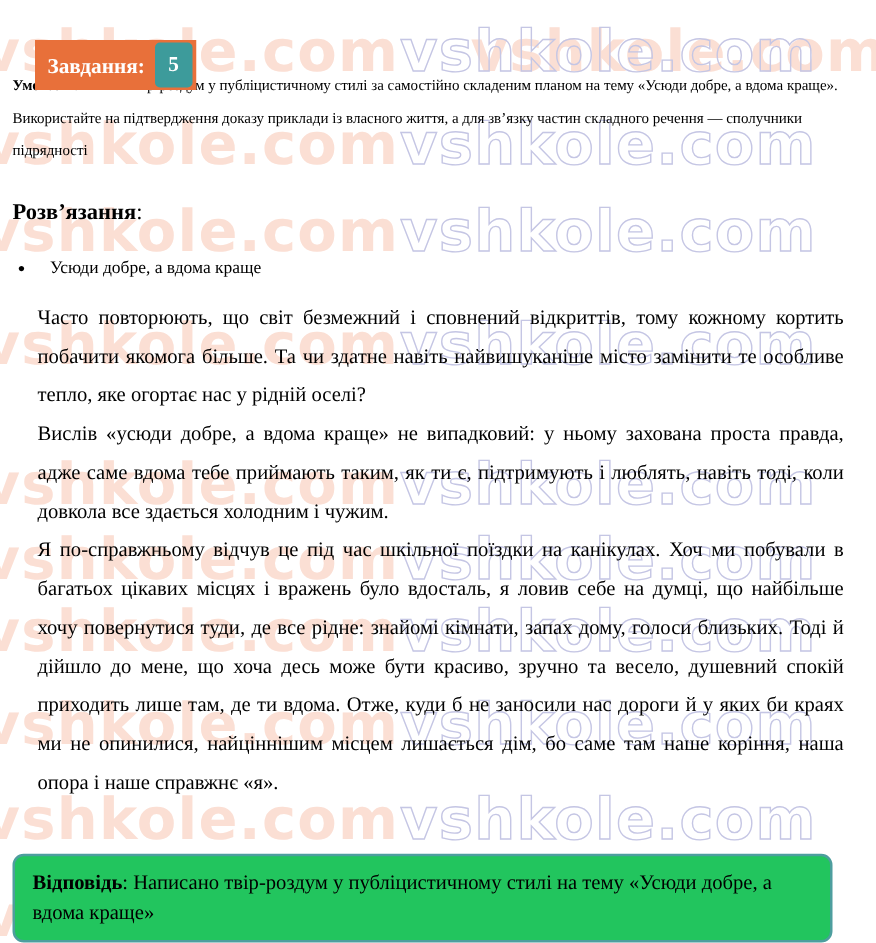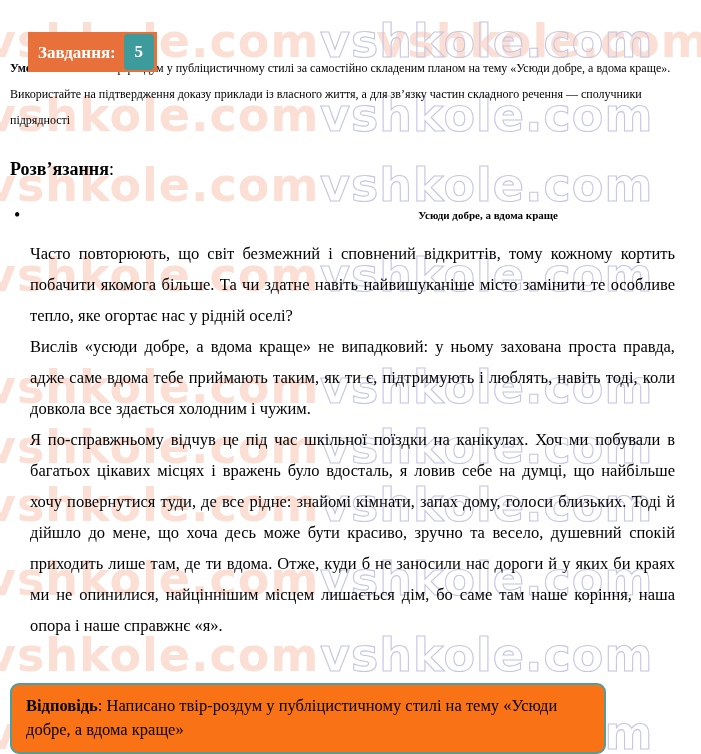--- a/index.html
+++ b/index.html
@@ -101,23 +101,23 @@
   .bullet{
     width:26px;
     flex:0 0 26px;
     font-size:18px;
     line-height:22px;
     text-align:left;
     padding-left:4px;
   }
   .essay-title{
     flex:1;
-    text-align:right;
-    font-weight:700;
-    font-size:11px;
+    text-align:left;
+    font-weight:400;
+    font-size:14px;
     line-height:22px;
     padding-right:120px;
   }
 
   .paras{
     position:absolute;
     left:30px;top:238px;
     width:645px;
   }
   .para{
@@ -126,25 +126,25 @@
     text-align:justify;
     text-indent:0;
     margin:0 0 0 0;
   }
   .para + .para{margin-top:0;}
 
   
   .answer-box{
     position:absolute;
     left:10px;top:683px;
-    width:596px;
+    width:656px;
     box-sizing:border-box;
     border:2px solid #4d9e9e;
     border-radius:9px;
-    background:#f97316;
+    background:#22c55e;
     padding:9px 12px 10px 14px;
     z-index:2;
   }
   .answer-text{
     font-size:16.5px;
     line-height:24px;
   }
   .answer-text b{font-weight:700;}
 </style>
 </head>

